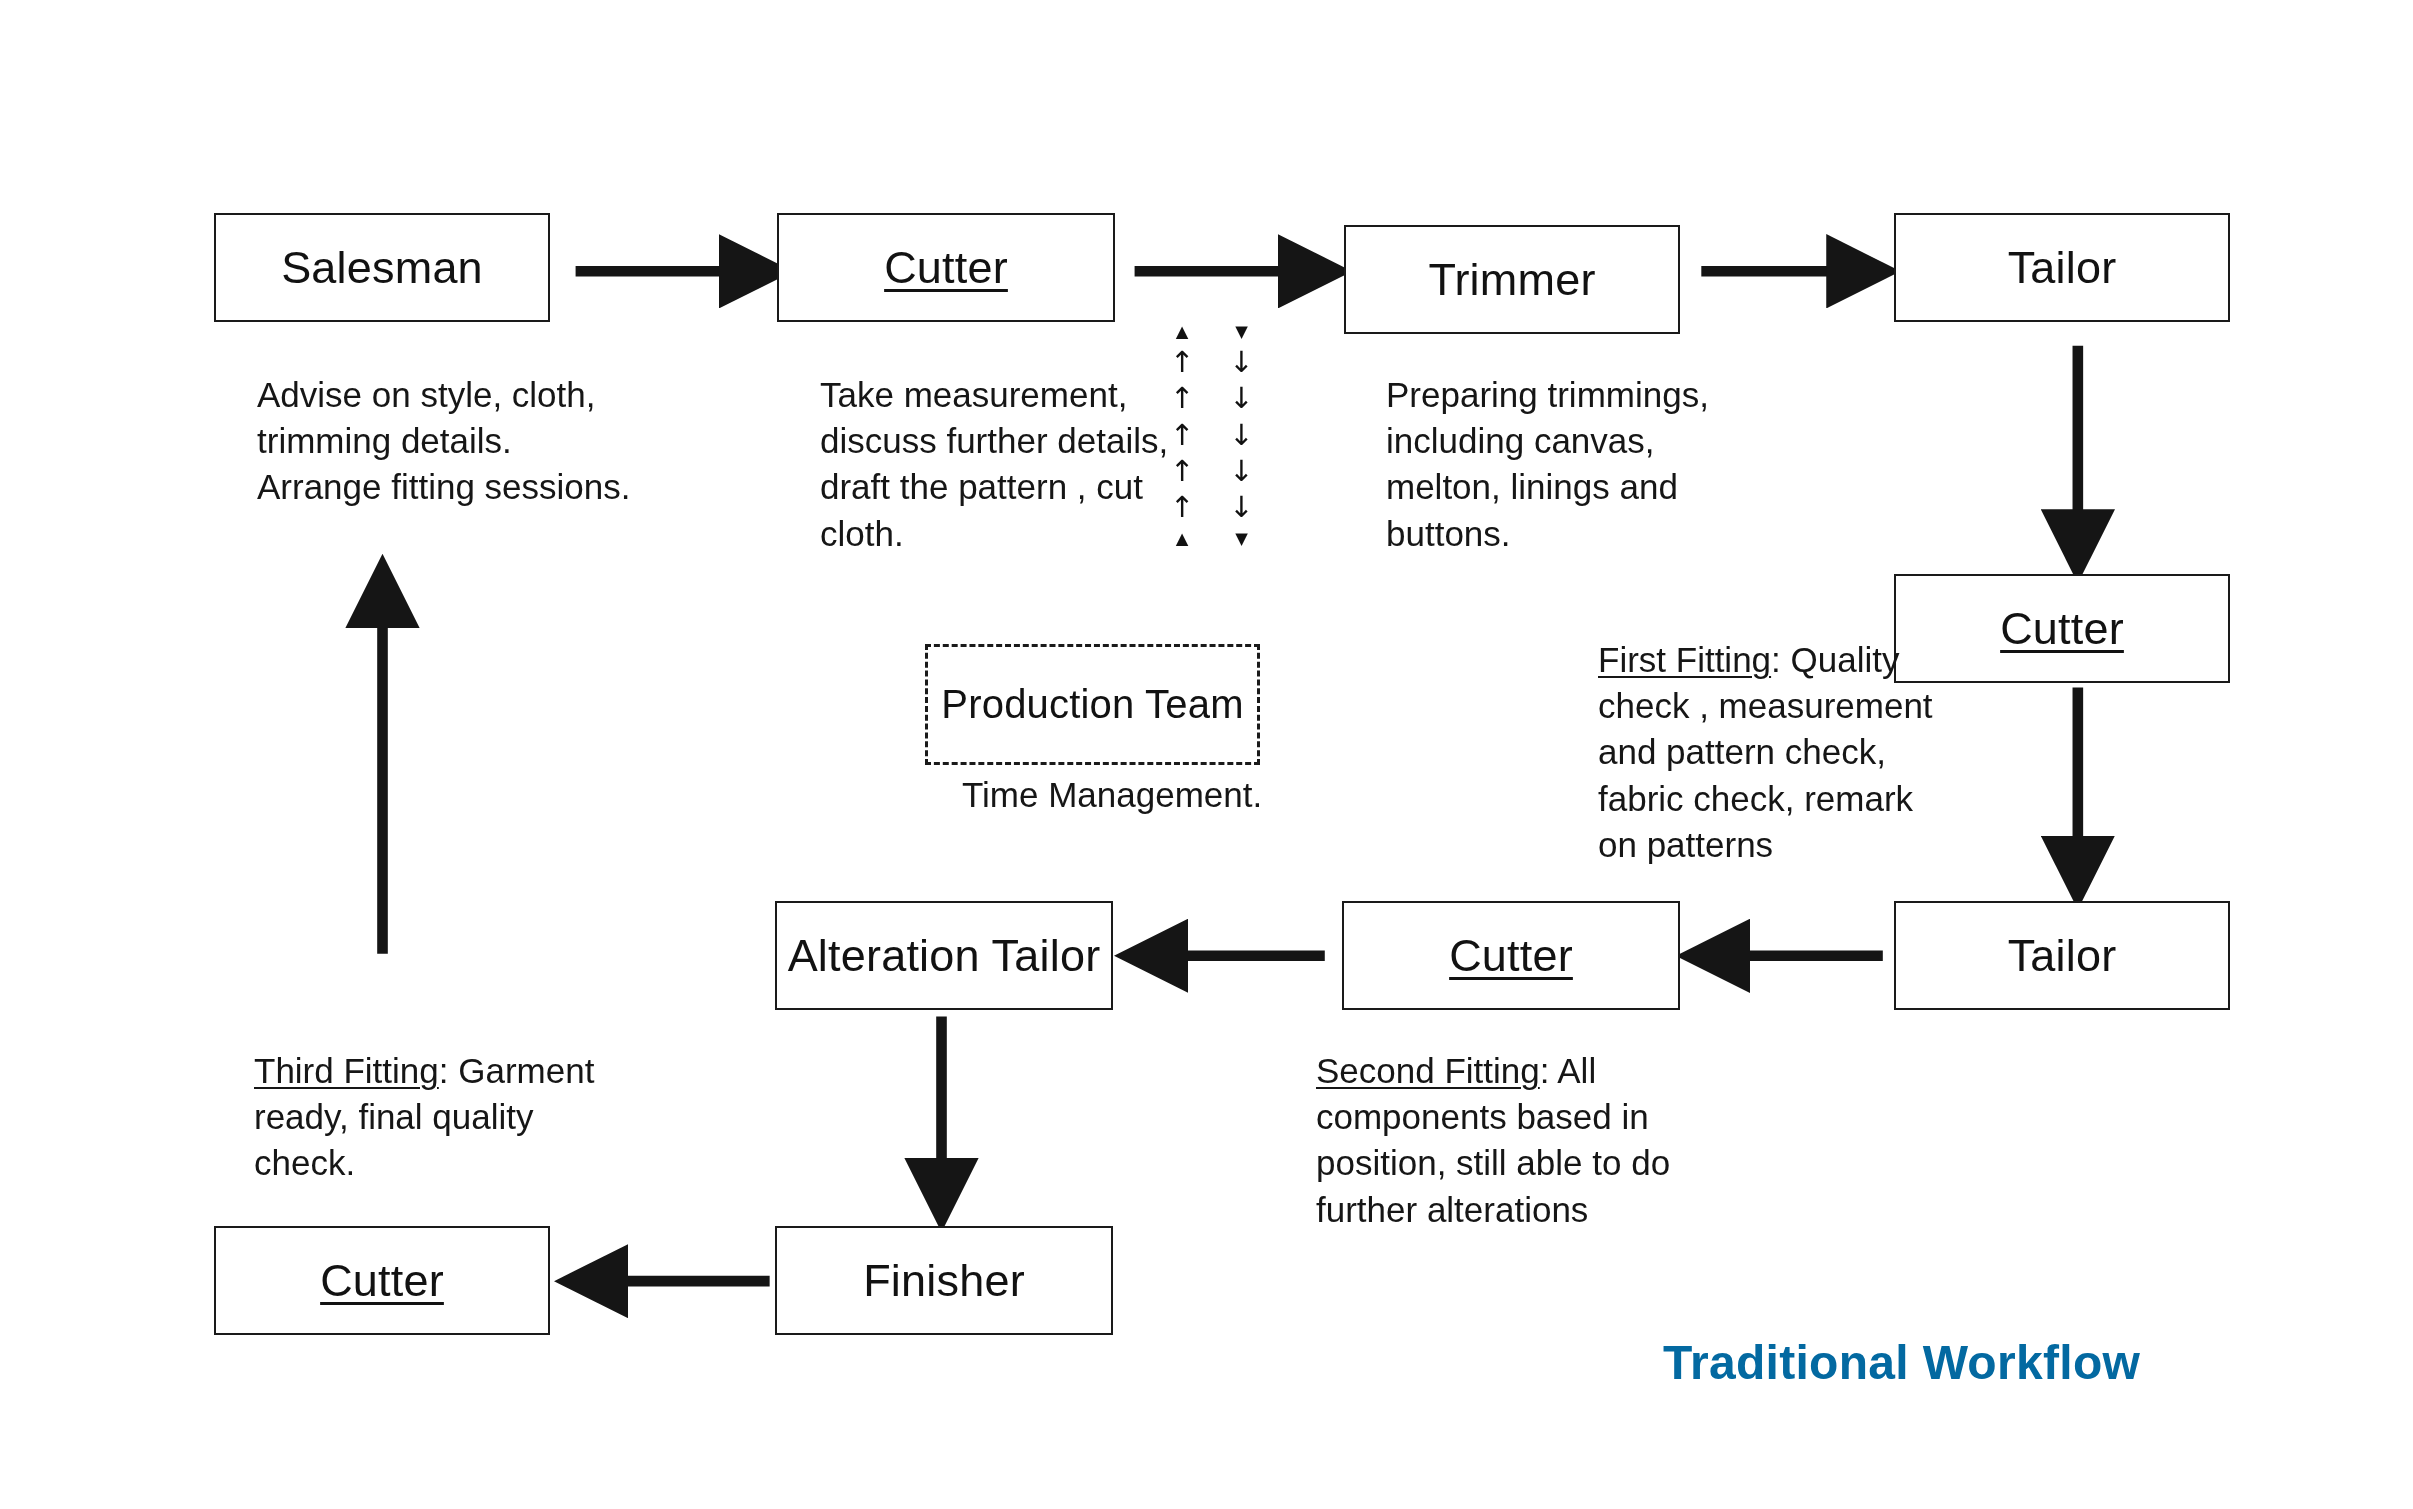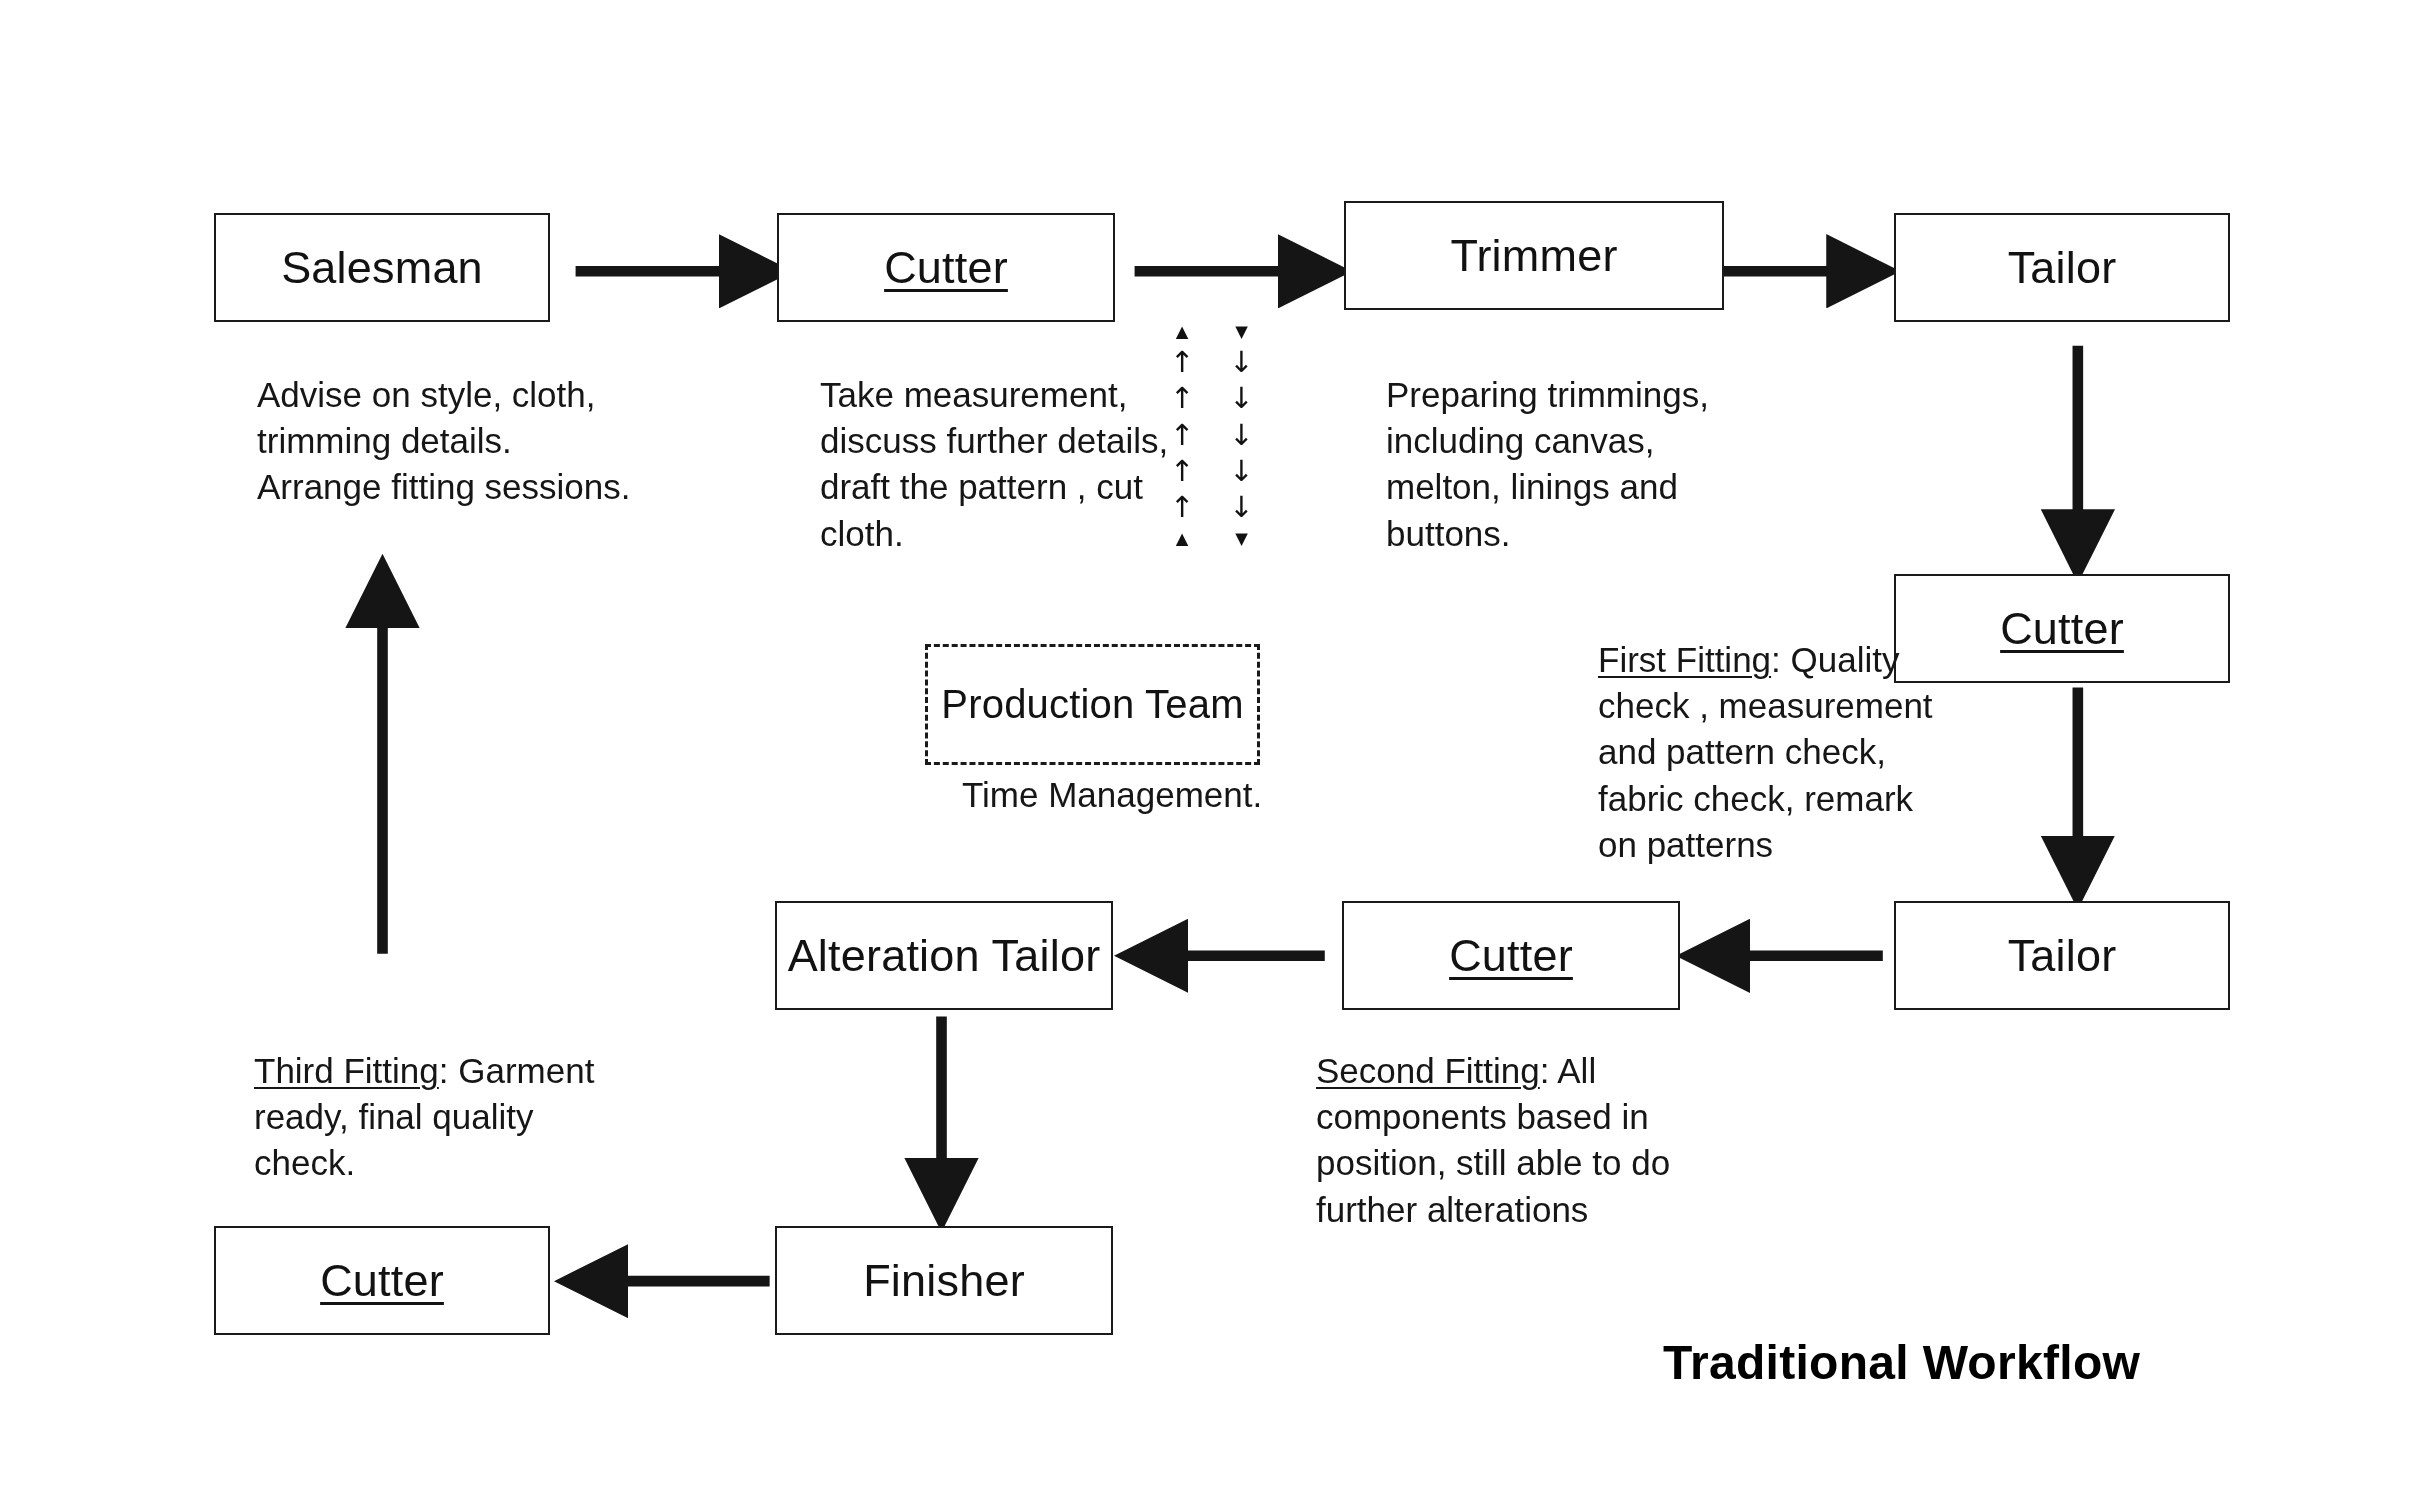--- a/index.html
+++ b/index.html
@@ -50,21 +50,21 @@
   }
   .desc .hl {
     text-decoration: underline;
     text-underline-offset: 3.9px;
     text-decoration-thickness: 1.9px;
   }
   .title {
     position: absolute;
     font-size: 48px;
     font-weight: bold;
-    color: #000000;
+    color: #0369a1;
     letter-spacing: 0.3px;
   }
   
   #arrows {
     position: absolute;
     left: 0;
     top: 0;
     width: 2414px;
     height: 1509px;
     pointer-events: none;
@@ -125,21 +125,21 @@
   </svg>
 
   <div class="node" style="left:214px; top:213px; width:336px; height:109px;">
     <span class="label">Salesman</span>
   </div>
 
   <div class="node" style="left:777px; top:213px; width:338px; height:109px;">
     <span class="label underline">Cutter</span>
   </div>
 
-  <div class="node" style="left:1344px; top:201px; width:380px; height:109px;">
+  <div class="node" style="left:1344px; top:225px; width:336px; height:109px;">
     <span class="label">Trimmer</span>
   </div>
 
   <div class="node" style="left:1894px; top:213px; width:336px; height:109px;">
     <span class="label">Tailor</span>
   </div>
 
   <div class="node" style="left:1894px; top:574px; width:336px; height:109px;">
     <span class="label underline">Cutter</span>
   </div>

